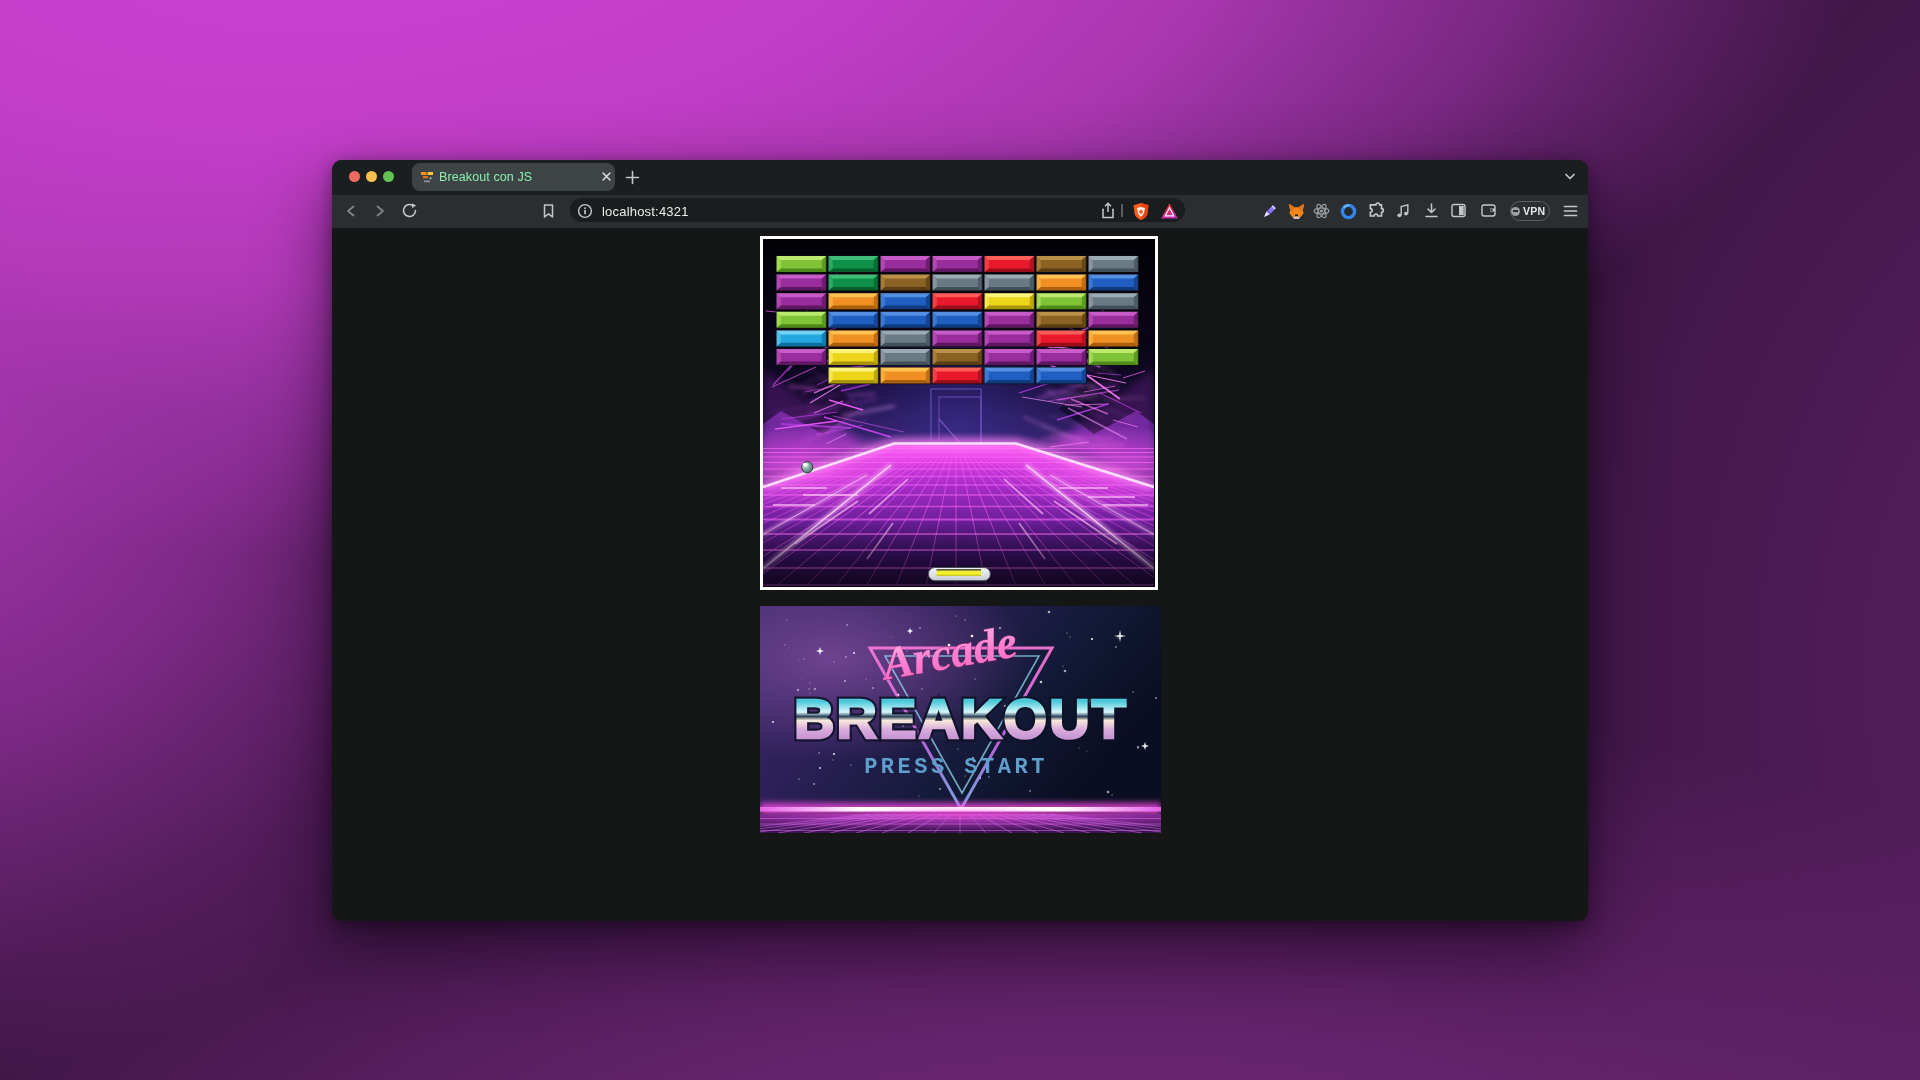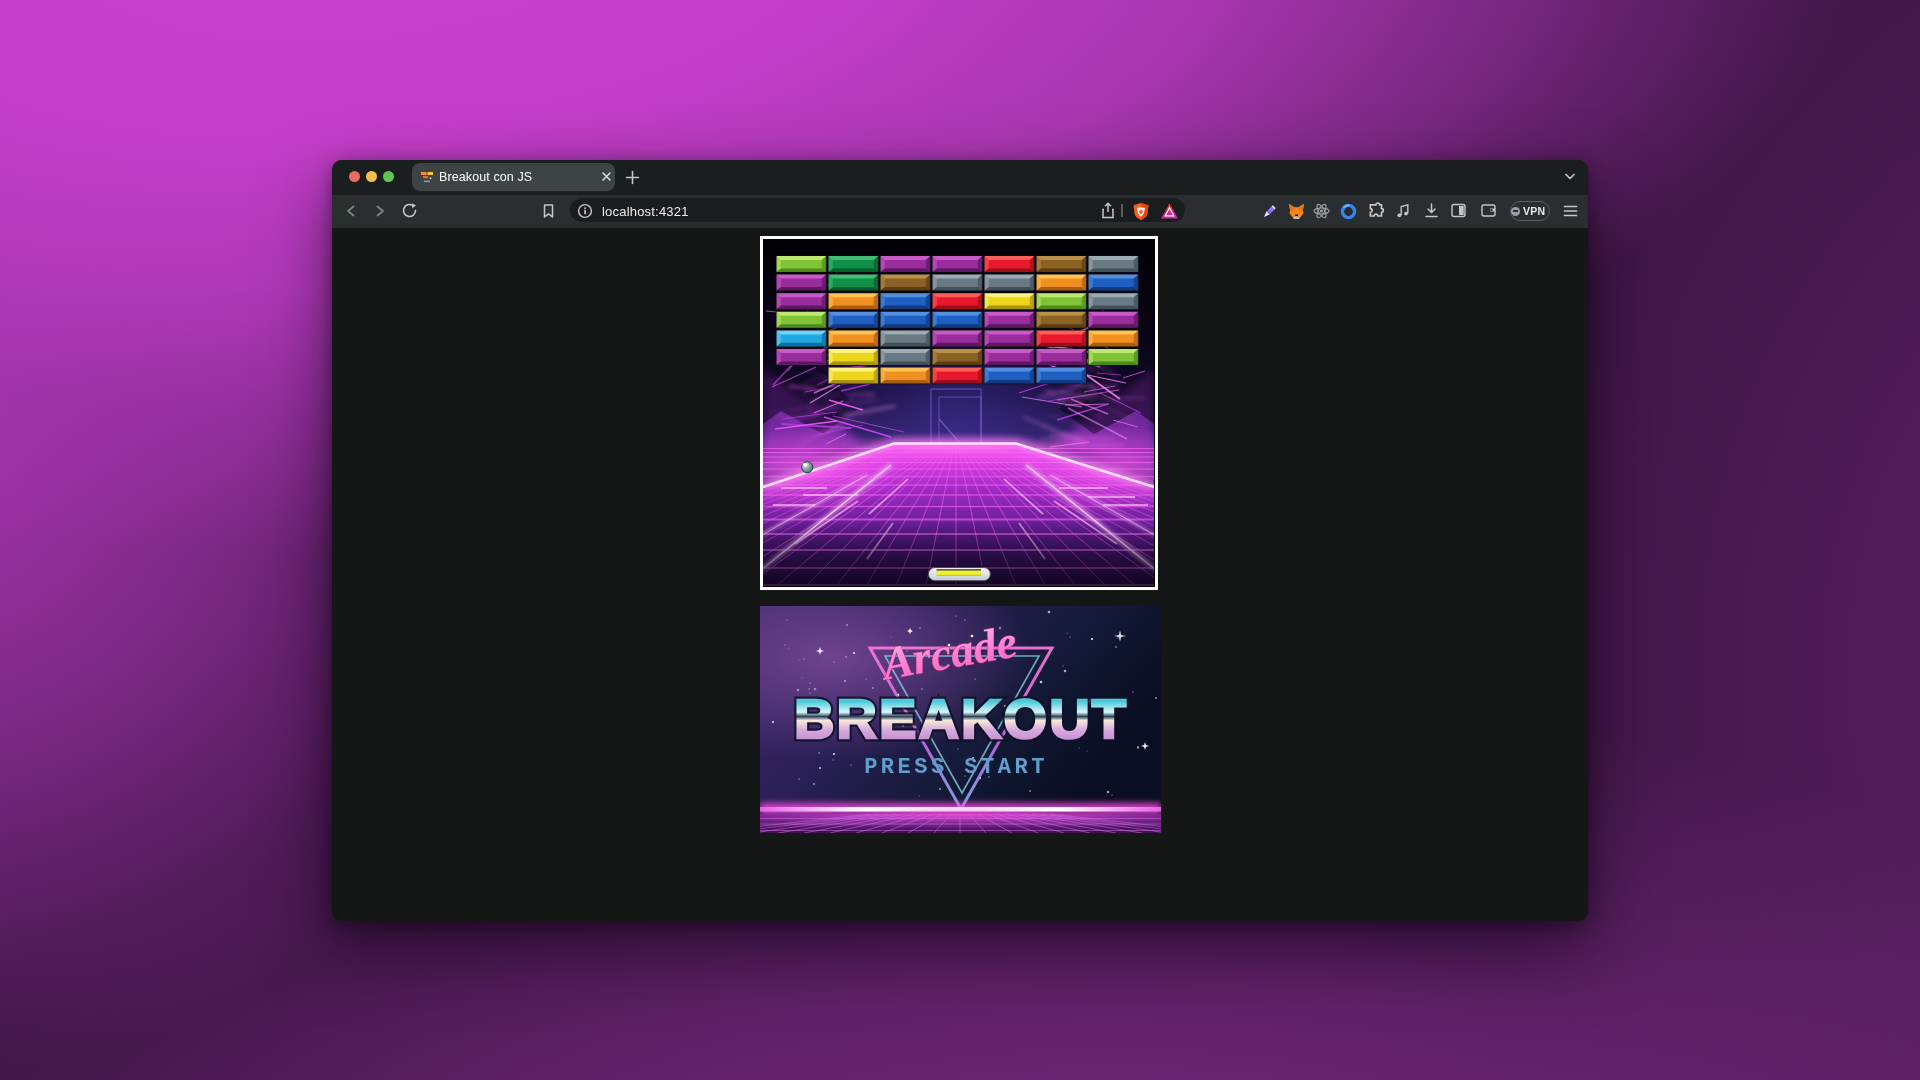--- a/index.html
+++ b/index.html
@@ -7,21 +7,21 @@
       radial-gradient(1520px 640px at 18% -8%, rgba(205,65,210,1) 0%, rgba(199,63,205,0.96) 35%, rgba(186,60,193,0.86) 58%, rgba(165,53,175,0.58) 78%, rgba(150,48,160,0) 100%),
       radial-gradient(700px 650px at -5% 40%, rgba(180,57,188,0.9) 0%, rgba(164,53,174,0.65) 45%, rgba(140,46,150,0) 100%),
       radial-gradient(1380px 720px at 58% 130%, rgba(137,47,145,1) 0%, rgba(135,46,143,0.52) 55%, rgba(133,46,141,0) 100%),
       radial-gradient(800px 980px at 116% 62%, rgba(98,35,107,0.95) 0%, rgba(98,35,107,0) 100%);
       background-color:#3a1541; }
   .win { position:absolute; left:332px; top:160px; width:1256px; height:761px;
         border-radius:10px; background:#151718; box-shadow:0 28px 70px rgba(15,0,20,0.55), 0 4px 18px rgba(0,0,0,0.4); }
   .tabbar { position:absolute; left:0; top:0; width:100%; height:35px; background:#1b1e1f; border-radius:10px 10px 0 0; }
   .tl { position:absolute; top:11px; width:11px; height:11px; border-radius:50%; }
   .tab { position:absolute; left:80px; top:2.5px; width:203px; height:28px; background:#3e4346; border-radius:8px; }
-  .tab .t { position:absolute; left:27px; top:7.5px; font-size:12.5px; color:#ffffff; letter-spacing:0.1px; }
+  .tab .t { position:absolute; left:27px; top:7.5px; font-size:12.5px; color:#86efac; letter-spacing:0.1px; }
   .toolbar { position:absolute; left:0; top:35px; width:100%; height:33px; background:#2a2e30; }
   .urlbar { position:absolute; left:238px; top:37.5px; width:615px; height:24.5px; background:#1a1d1e; border-radius:12.5px; }
   .urltext { position:absolute; left:270px; top:44px; font-size:13px; color:#eceeee; letter-spacing:0.2px; }
   .content { position:absolute; left:0; top:68px; width:100%; height:693px; background:#151717; border-radius:0 0 10px 10px; }
   .gamecanvas { position:absolute; left:428px; top:7.5px; width:398px; height:354px; background:#000; border:3.5px solid #fff; }
   .logo { position:absolute; left:428px; top:378px; width:401px; height:227px; }
 </style></head>
 <body>
 <div class="win">
   <div class="tabbar">

